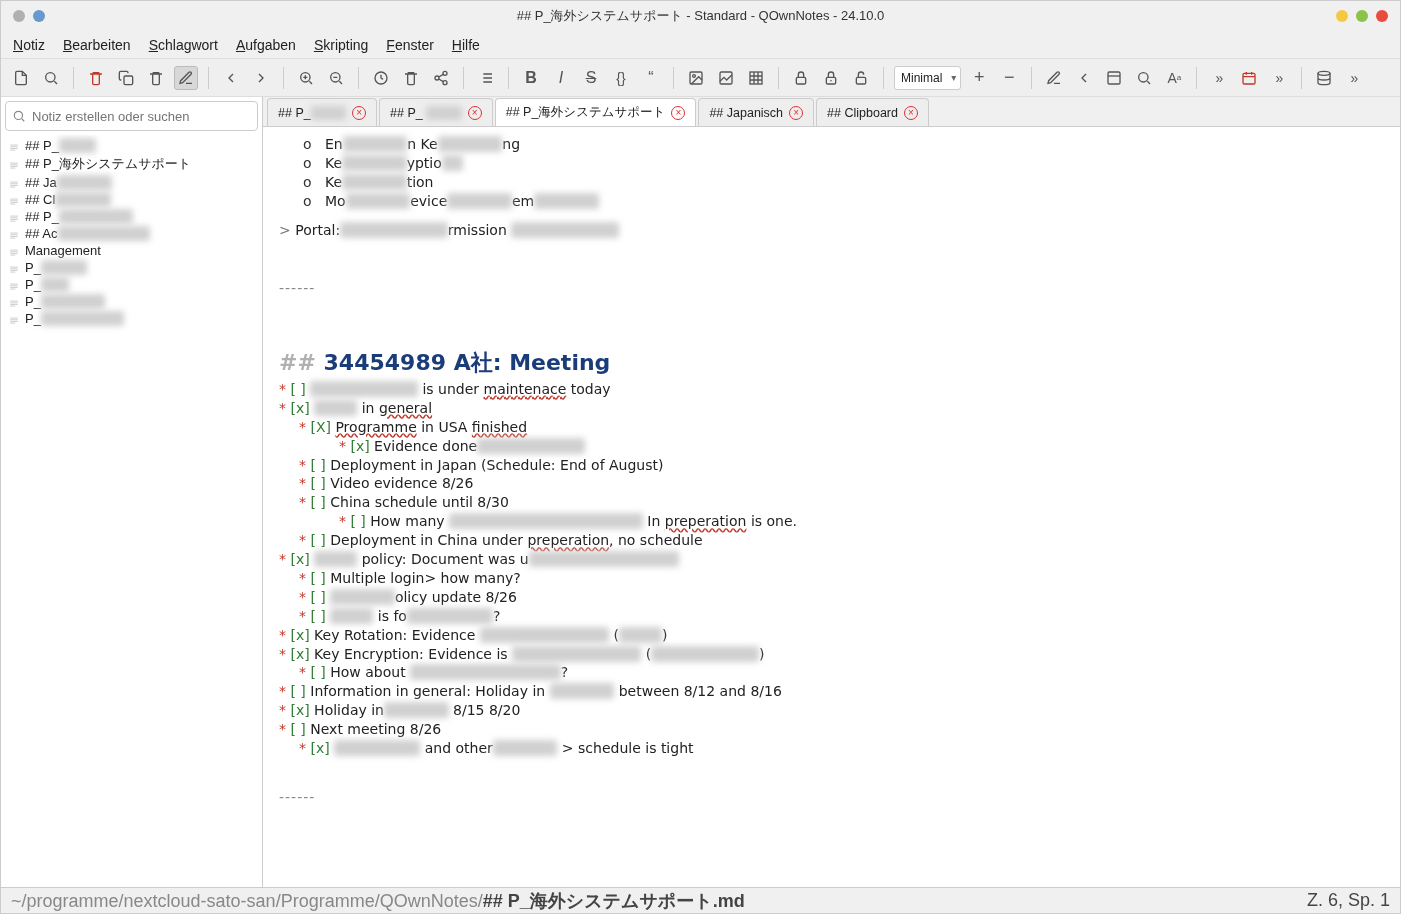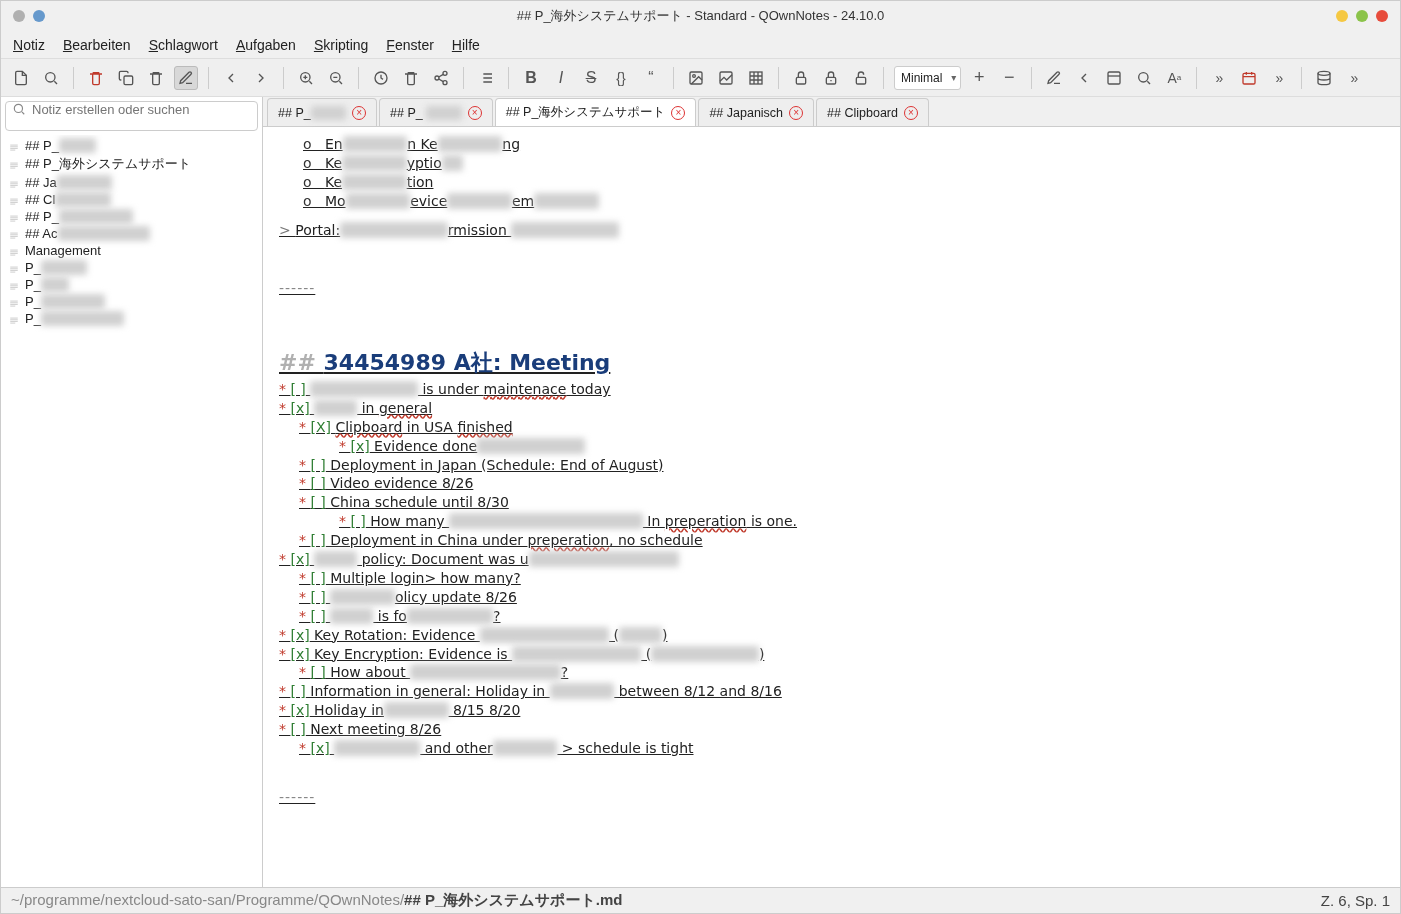--- a/index.html
+++ b/index.html
@@ -19,47 +19,47 @@
 .menubar span u { text-decoration: underline; }
 .toolbar { height: 38px; display: flex; align-items: center; padding: 0 8px; gap: 6px; background: #efefef; border-bottom: 1px solid #ddd; }
 .tbtn { width: 24px; height: 24px; display: inline-flex; align-items: center; justify-content: center; color: #555; border-radius: 3px; }
 .tbtn.active { background: #d8d8d8; border: 1px solid #bbb; }
 .tbtn svg { width: 16px; height: 16px; }
 .tsep { width: 1px; height: 22px; background: #ccc; margin: 0 4px; }
 .fontselect { height: 24px; border: 1px solid #ccc; border-radius: 3px; padding: 0 18px 0 6px; font-size: 12px; background: #fff; display: inline-flex; align-items: center; position: relative; }
 .fontselect::after { content: "▾"; position: absolute; right: 4px; font-size: 10px; color: #666; }
 .body { flex: 1; display: flex; min-height: 0; }
 .sidebar { width: 262px; border-right: 1px solid #ccc; background: #fff; display: flex; flex-direction: column; }
-.searchbar { height: 30px; margin: 4px; border: 1px solid #ccc; border-radius: 4px; display: flex; align-items: flex-start; padding: 0 6px; background: #fff; }
+.searchbar { height: 30px; margin: 4px; border: 1px solid #ccc; border-radius: 4px; display: flex; align-items: center; padding: 0 6px; background: #fff; }
 .searchbar svg { width: 14px; height: 14px; color: #888; margin-right: 6px; }
 .searchbar input { border: none; outline: none; flex: 1; font-size: 13px; }
 .notelist { flex: 1; padding: 2px 0; overflow: hidden; }
 .noteitem { display: flex; align-items: center; padding: 1px 6px; font-size: 13px; white-space: nowrap; }
 .noteitem .licon { width: 14px; height: 10px; margin-right: 4px; flex-shrink: 0; }
 .noteitem .licon svg { width: 14px; height: 10px; }
 .redact { background: #d0d0d0; color: transparent; filter: blur(3px); border-radius: 2px; }
 .main { flex: 1; display: flex; flex-direction: column; min-width: 0; background: #fff; }
 .tabs { height: 30px; display: flex; align-items: flex-end; background: #f0f0f0; border-bottom: 1px solid #ccc; padding-left: 4px; gap: 0; }
 .tab { height: 28px; padding: 0 10px; display: flex; align-items: center; gap: 6px; border: 1px solid #ccc; border-bottom: none; border-top-left-radius: 4px; border-top-right-radius: 4px; background: #eee; font-size: 12.5px; margin-right: 2px; }
 .tab.active { background: #fff; }
 .tab .tclose { width: 14px; height: 14px; border-radius: 50%; border: 1.2px solid #d33; color: #d33; display: inline-flex; align-items: center; justify-content: center; font-size: 10px; line-height: 1; }
-.editor { flex: 1; overflow: hidden; padding: 8px 16px 3px 16px; font-family: "DejaVu Sans", Arial, sans-serif; font-size: 14px; line-height: 1.35; color: #222; text-decoration: underline; }
+.editor { flex: 1; overflow: hidden; padding: 8px 16px 3px 16px; font-family: "DejaVu Sans", Arial, sans-serif; font-size: 14px; line-height: 1.35; color: #222; }
 .editor .o-list { margin-left: 24px; }
 .editor .o-item::before { content: "o   "; white-space: pre; color: #333; }
 .editor .h2line { margin-top: 20px; margin-bottom: 2px; font-size: 22px; font-weight: bold; }
 .editor .h2hash { color: #b0b0b0; }
 .editor .h2text { color: #1a3d7a; }
 .editor .star { color: #c0392b; }
 .editor .brk { color: #2e7d32; }
 .editor .ul { text-decoration: underline; text-decoration-color: #c0392b; text-decoration-style: wavy; }
 .editor .indent1 { margin-left: 20px; }
 .editor .indent2 { margin-left: 60px; }
 .editor .gt { color: #777; }
 .editor .dash { color: #888; letter-spacing: 1px; }
-.statusbar { height: 26px; border-top: 1px solid #ccc; background: #f0f0f0; display: flex; align-items: center; padding: 0 10px; font-size: 15px; color: #444; }
+.statusbar { height: 26px; border-top: 1px solid #ccc; background: #f0f0f0; display: flex; align-items: center; padding: 0 10px; font-size: 18px; color: #444; }
 .statusbar .right { margin-left: auto; }
 .red-icon svg { color: #c0392b; }
 </style>
 </head>
 <body>
 
 <div class="window">
 
   <div class="titlebar">
     <div class="titlebar-dots-left">
@@ -372,21 +372,21 @@
           </div>
         <div style="height:10px"></div>
         <div><span class="gt">&gt; </span><span id="portal">Portal:<span class="redact">██████████</span>rmission <span class="redact">██████████</span></span></div>
         <div style="height:40px"></div>
         <div class="dash">------</div>
         <div style="height:30px"></div>
         <div class="h2line"><span class="h2hash">## </span><span class="h2text">34454989 A社: Meeting</span></div>
         <div id="meeting">
             <div class=""><span class="star">* </span><span class="brk">[ ]</span> <span class="redact">██████████</span> is under <span class="ul">maintenace</span> today</div>
             <div class=""><span class="star">* </span><span class="brk">[x]</span> <span class="redact">████</span> in <span class="ul">general</span></div>
-            <div class="indent1"><span class="star">* </span><span class="brk">[X]</span> <span class="ul">Clipboard</span> in USA <span class="ul">finished</span></div>
+            <div class="indent1"><span class="star">* </span><span class="brk">[X]</span> <span class="ul">Programme</span> in USA <span class="ul">finished</span></div>
             <div class="indent2"><span class="star">* </span><span class="brk">[x]</span> Evidence done<span class="redact">██████████</span></div>
             <div class="indent1"><span class="star">* </span><span class="brk">[ ]</span> Deployment in Japan (Schedule: End of August)</div>
             <div class="indent1"><span class="star">* </span><span class="brk">[ ]</span> Video evidence 8/26</div>
             <div class="indent1"><span class="star">* </span><span class="brk">[ ]</span> China schedule until 8/30</div>
             <div class="indent2"><span class="star">* </span><span class="brk">[ ]</span> How many <span class="redact">██████████████████</span> In <span class="ul">preperation</span> is one.</div>
             <div class="indent1"><span class="star">* </span><span class="brk">[ ]</span> Deployment in China under <span class="ul">preperation</span>, no schedule</div>
             <div class=""><span class="star">* </span><span class="brk">[x]</span> <span class="redact">████</span> policy: Document was u<span class="redact">██████████████</span></div>
             <div class="indent1"><span class="star">* </span><span class="brk">[ ]</span> Multiple login&gt; how many?</div>
             <div class="indent1"><span class="star">* </span><span class="brk">[ ]</span> <span class="redact">██████</span>olicy update 8/26</div>
             <div class="indent1"><span class="star">* </span><span class="brk">[ ]</span> <span class="redact">████</span> is fo<span class="redact">████████</span>?</div>

